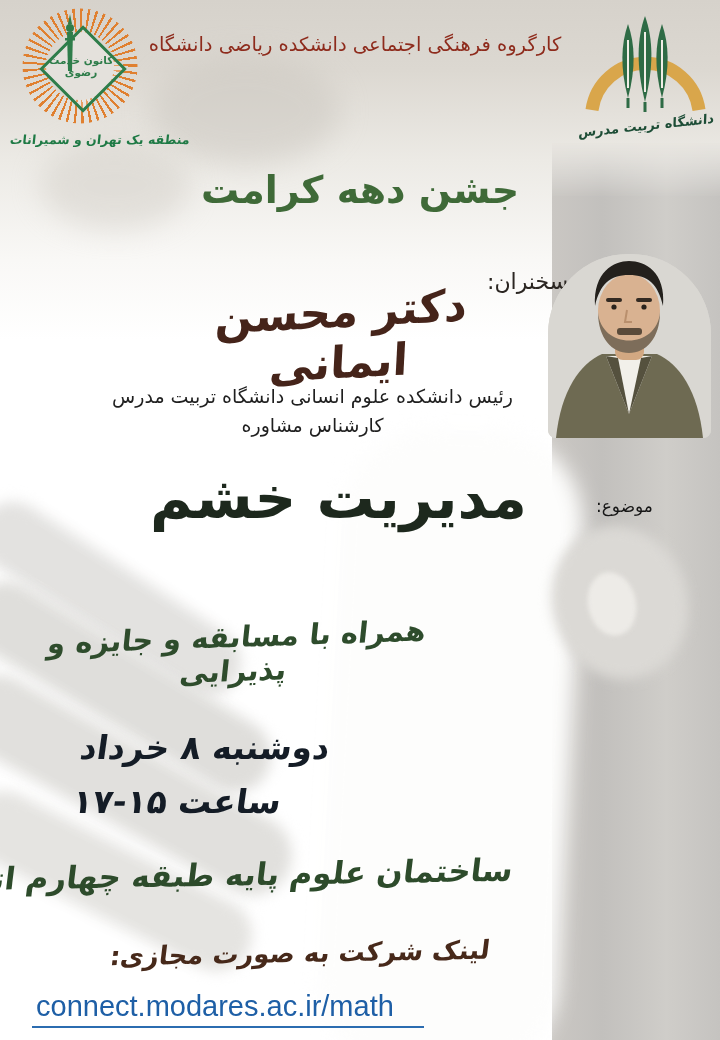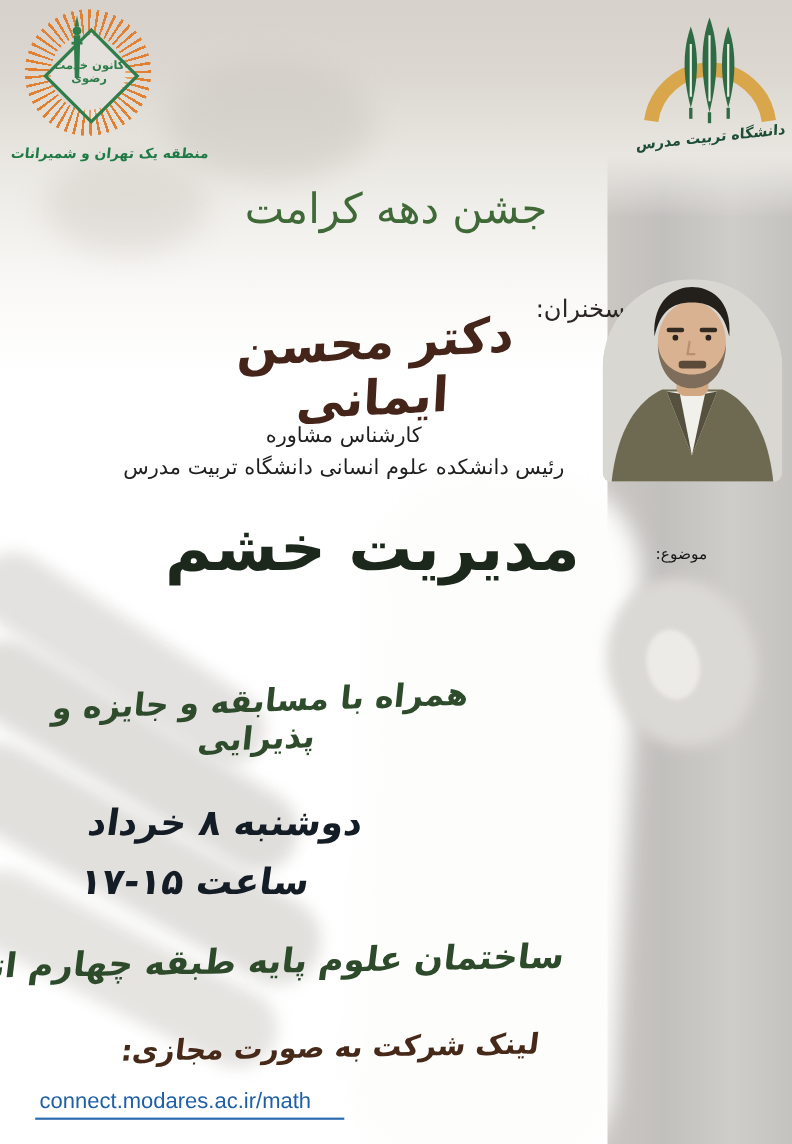--- a/index.html
+++ b/index.html
@@ -44,46 +44,46 @@
   
   .header-text{left:135px;top:30px;width:440px;text-align:center;direction:rtl;z-index:5;
     color:#8e2b1c;font-size:19.5px;line-height:1.58;}
   .header-text span{display:block;}
   
   .right-logo{left:578px;top:10px;width:135px;height:148px;z-index:5;}
   .uni-text{position:absolute;left:0;top:108px;width:135px;text-align:center;font-size:13px;font-weight:bold;
     color:#1d4d36;transform:rotate(-6deg) skewX(-8deg);white-space:nowrap;}
   
   .event-title{left:120px;top:168px;width:480px;text-align:center;direction:rtl;z-index:5;
-    color:#3f6a38;font-size:38px;font-weight:normal;}
+    color:#3f6a38;font-size:38px;font-weight:bold;}
   .speaker-label{left:487px;top:269px;direction:rtl;color:#2b2622;font-size:22px;z-index:5;}
   .speaker-name{left:140px;top:286px;width:400px;text-align:center;direction:rtl;z-index:5;
     color:#45241a;font-size:44px;font-weight:bold;transform:rotate(-3deg) skewX(-6deg);}
   .speaker-titles{left:85px;top:382px;width:455px;text-align:center;direction:rtl;z-index:5;
     color:#1f1f1f;font-size:19px;line-height:1.55;}
   .speaker-titles span{display:block;}
   
   .photo{left:548px;top:254px;width:163px;height:184px;z-index:5;
     background:#d9d7d2;border-radius:80px 80px 8px 8px;overflow:hidden;}
   
-  .topic-label{left:596px;top:496px;direction:rtl;color:#161616;font-size:14px;z-index:5;}
+  .topic-label{left:596px;top:496px;direction:rtl;color:#161616;font-size:17px;z-index:5;}
   .topic-title{left:150px;top:464px;width:460px;text-align:left;direction:rtl;z-index:5;
     color:#1d281d;font-size:58px;font-weight:bold;}
   
   .script{direction:rtl;font-weight:bold;z-index:5;}
   .perks{left:20px;top:620px;width:430px;text-align:center;color:#2e4c2c;font-size:29px;
     transform:rotate(-2deg) skewX(-8deg);}
   .date{left:60px;top:728px;width:290px;text-align:center;color:#141c26;font-size:33px;transform:skewX(-8deg);}
   .time{left:42px;top:782px;width:270px;text-align:center;color:#141c26;font-size:33px;transform:skewX(-8deg);}
   .location{left:8px;top:856px;width:505px;text-align:center;color:#2d4b2b;font-size:31px;
     transform:rotate(-1deg) skewX(-8deg);white-space:nowrap;}
   .virtual-label{left:105px;top:938px;width:390px;text-align:center;color:#47291a;font-size:26px;
     transform:rotate(-1deg) skewX(-8deg);}
   .link{left:32px;top:990px;z-index:5;direction:ltr;
-    font-family:"Liberation Sans",sans-serif;font-size:20px;color:#1e5fa6;
+    font-family:"Liberation Sans",sans-serif;font-size:29px;color:#1e5fa6;
     border-bottom:2px solid #2b6cb0;padding:0 30px 3px 4px;cursor:pointer;}
 </style>
 </head>
 <body>
 
 <div class="poster">
 
   <div class="abs bg-band"></div>
   <div class="abs blob bg-knuckle1"></div>
   <div class="abs blob bg-knuckle2"></div>
@@ -104,20 +104,21 @@
       <polygon points="5,18 11,18 10,57 6,57" fill="#2e7d4a"></polygon>
       <rect x="3" y="24" width="10" height="2.5" fill="#2e7d4a"></rect>
     </svg>
     <div class="emblem">
       <div class="emblem-inner">کانون خدمت رضوی</div>
     </div>
     <div class="region-text">منطقه یک تهران و شمیرانات</div>
   </div>
 
   <div class="abs header-text">
+    <span>کارگروه فرهنگی اجتماعی دانشکده ریاضی دانشگاه</span>
   </div>
 
   <div class="abs right-logo">
     <svg width="135" height="110" viewBox="0 0 135 110">
       <path d="M14,100 A54,54 0 0 1 121,100" stroke="#d9a64b" stroke-width="13" fill="none"></path>
       <path d="M50,14 C57,34 58,58 50,88 C42,58 43,34 50,14 Z" fill="#2e6b45"></path>
       <path d="M67,6 C75,28 76,56 67,92 C58,56 59,28 67,6 Z" fill="#2e6b45"></path>
       <path d="M84,14 C91,34 92,58 84,88 C76,58 77,34 84,14 Z" fill="#2e6b45"></path>
       <line x1="50" y1="30" x2="50" y2="78" stroke="#f0ede6" stroke-width="2"></line>
       <line x1="67" y1="22" x2="67" y2="82" stroke="#f0ede6" stroke-width="2"></line>
@@ -127,22 +128,22 @@
       <rect x="82.5" y="88" width="3" height="10" fill="#2e6b45"></rect>
     </svg>
     <div class="uni-text">دانشگاه تربیت مدرس</div>
   </div>
 
   <div class="abs event-title">جشن دهه کرامت</div>
 
   <div class="abs speaker-label">سخنران:</div>
   <div class="abs speaker-name">دکتر محسن ایمانی</div>
   <div class="abs speaker-titles">
+    <span>رئیس دانشکده علوم انسانی دانشگاه تربیت مدرس</span>
     <span>کارشناس مشاوره</span>
-    <span>رئیس دانشکده علوم انسانی دانشگاه تربیت مدرس</span>
   </div>
 
   <div class="abs photo">
     <svg width="163" height="184" viewBox="0 0 163 184">
       <rect x="0" y="0" width="163" height="184" fill="#d9d7d2"></rect>
       <path d="M8,184 C13,136 32,110 54,100 L109,100 C131,110 150,136 155,184 Z" fill="#6e6a52"></path>
       <path d="M58,102 L81,160 L104,102 Z" fill="#f2f0ea"></path>
       <path d="M58,102 L81,160 L70,104 Z" fill="#55513e"></path>
       <path d="M104,102 L81,160 L93,104 Z" fill="#55513e"></path>
       <rect x="67" y="80" width="29" height="26" rx="8" fill="#d2a882"></rect>

